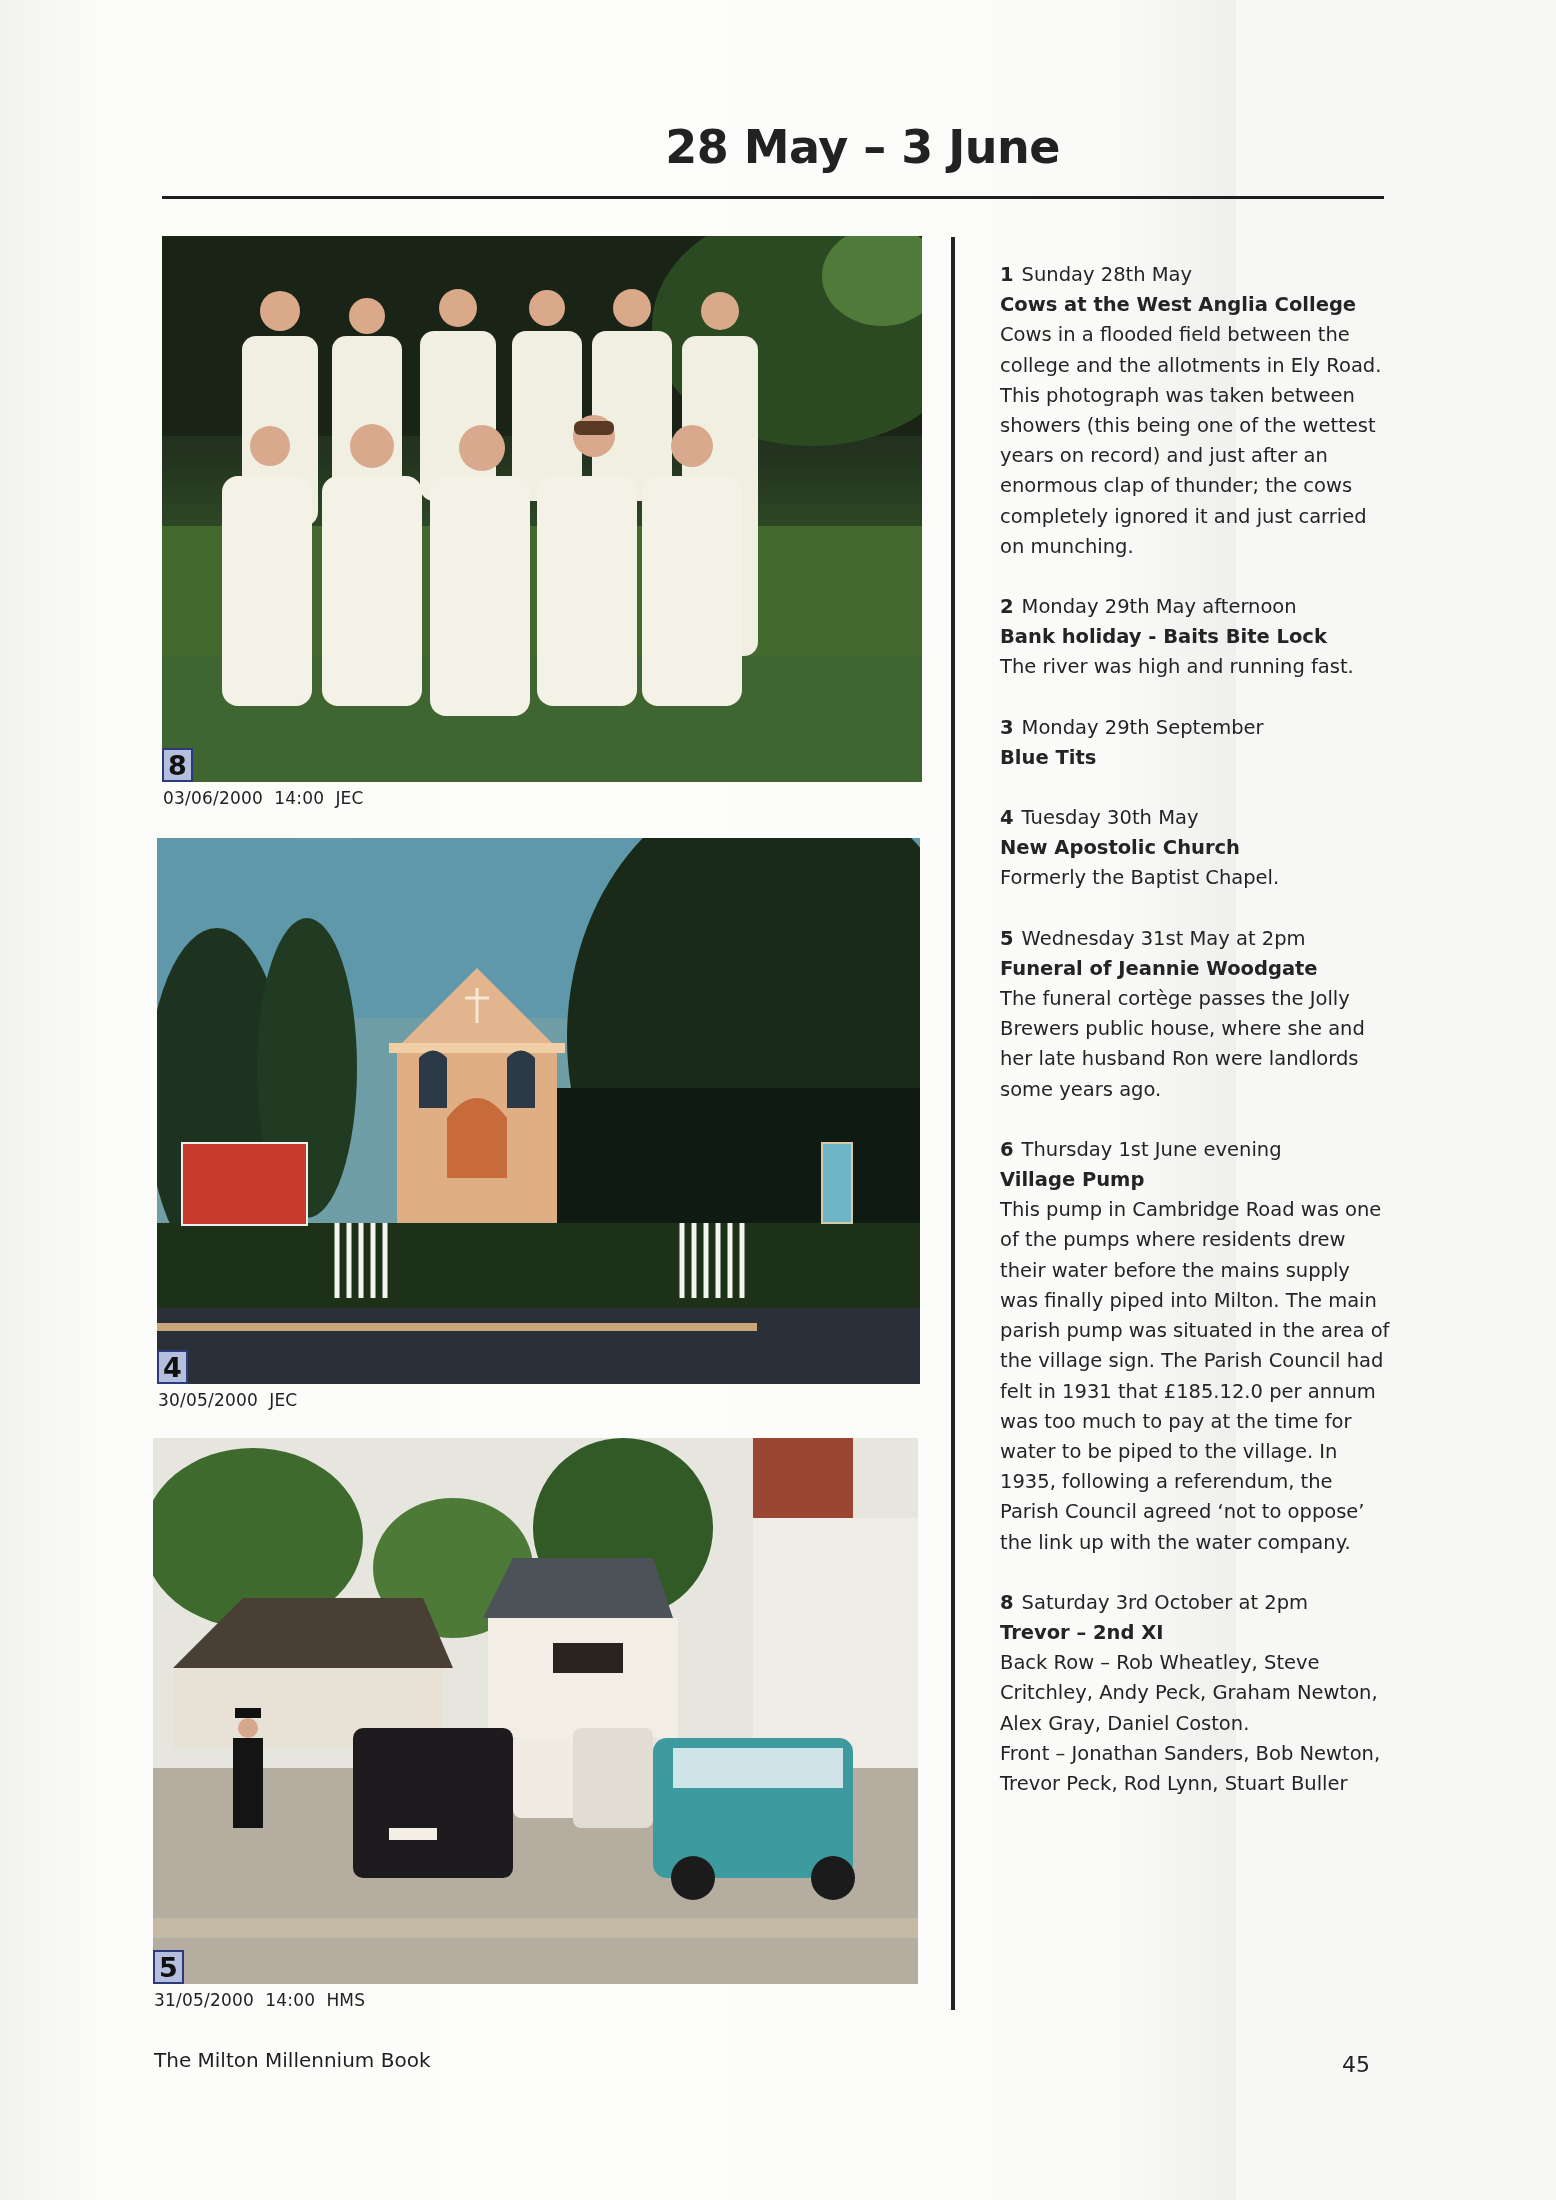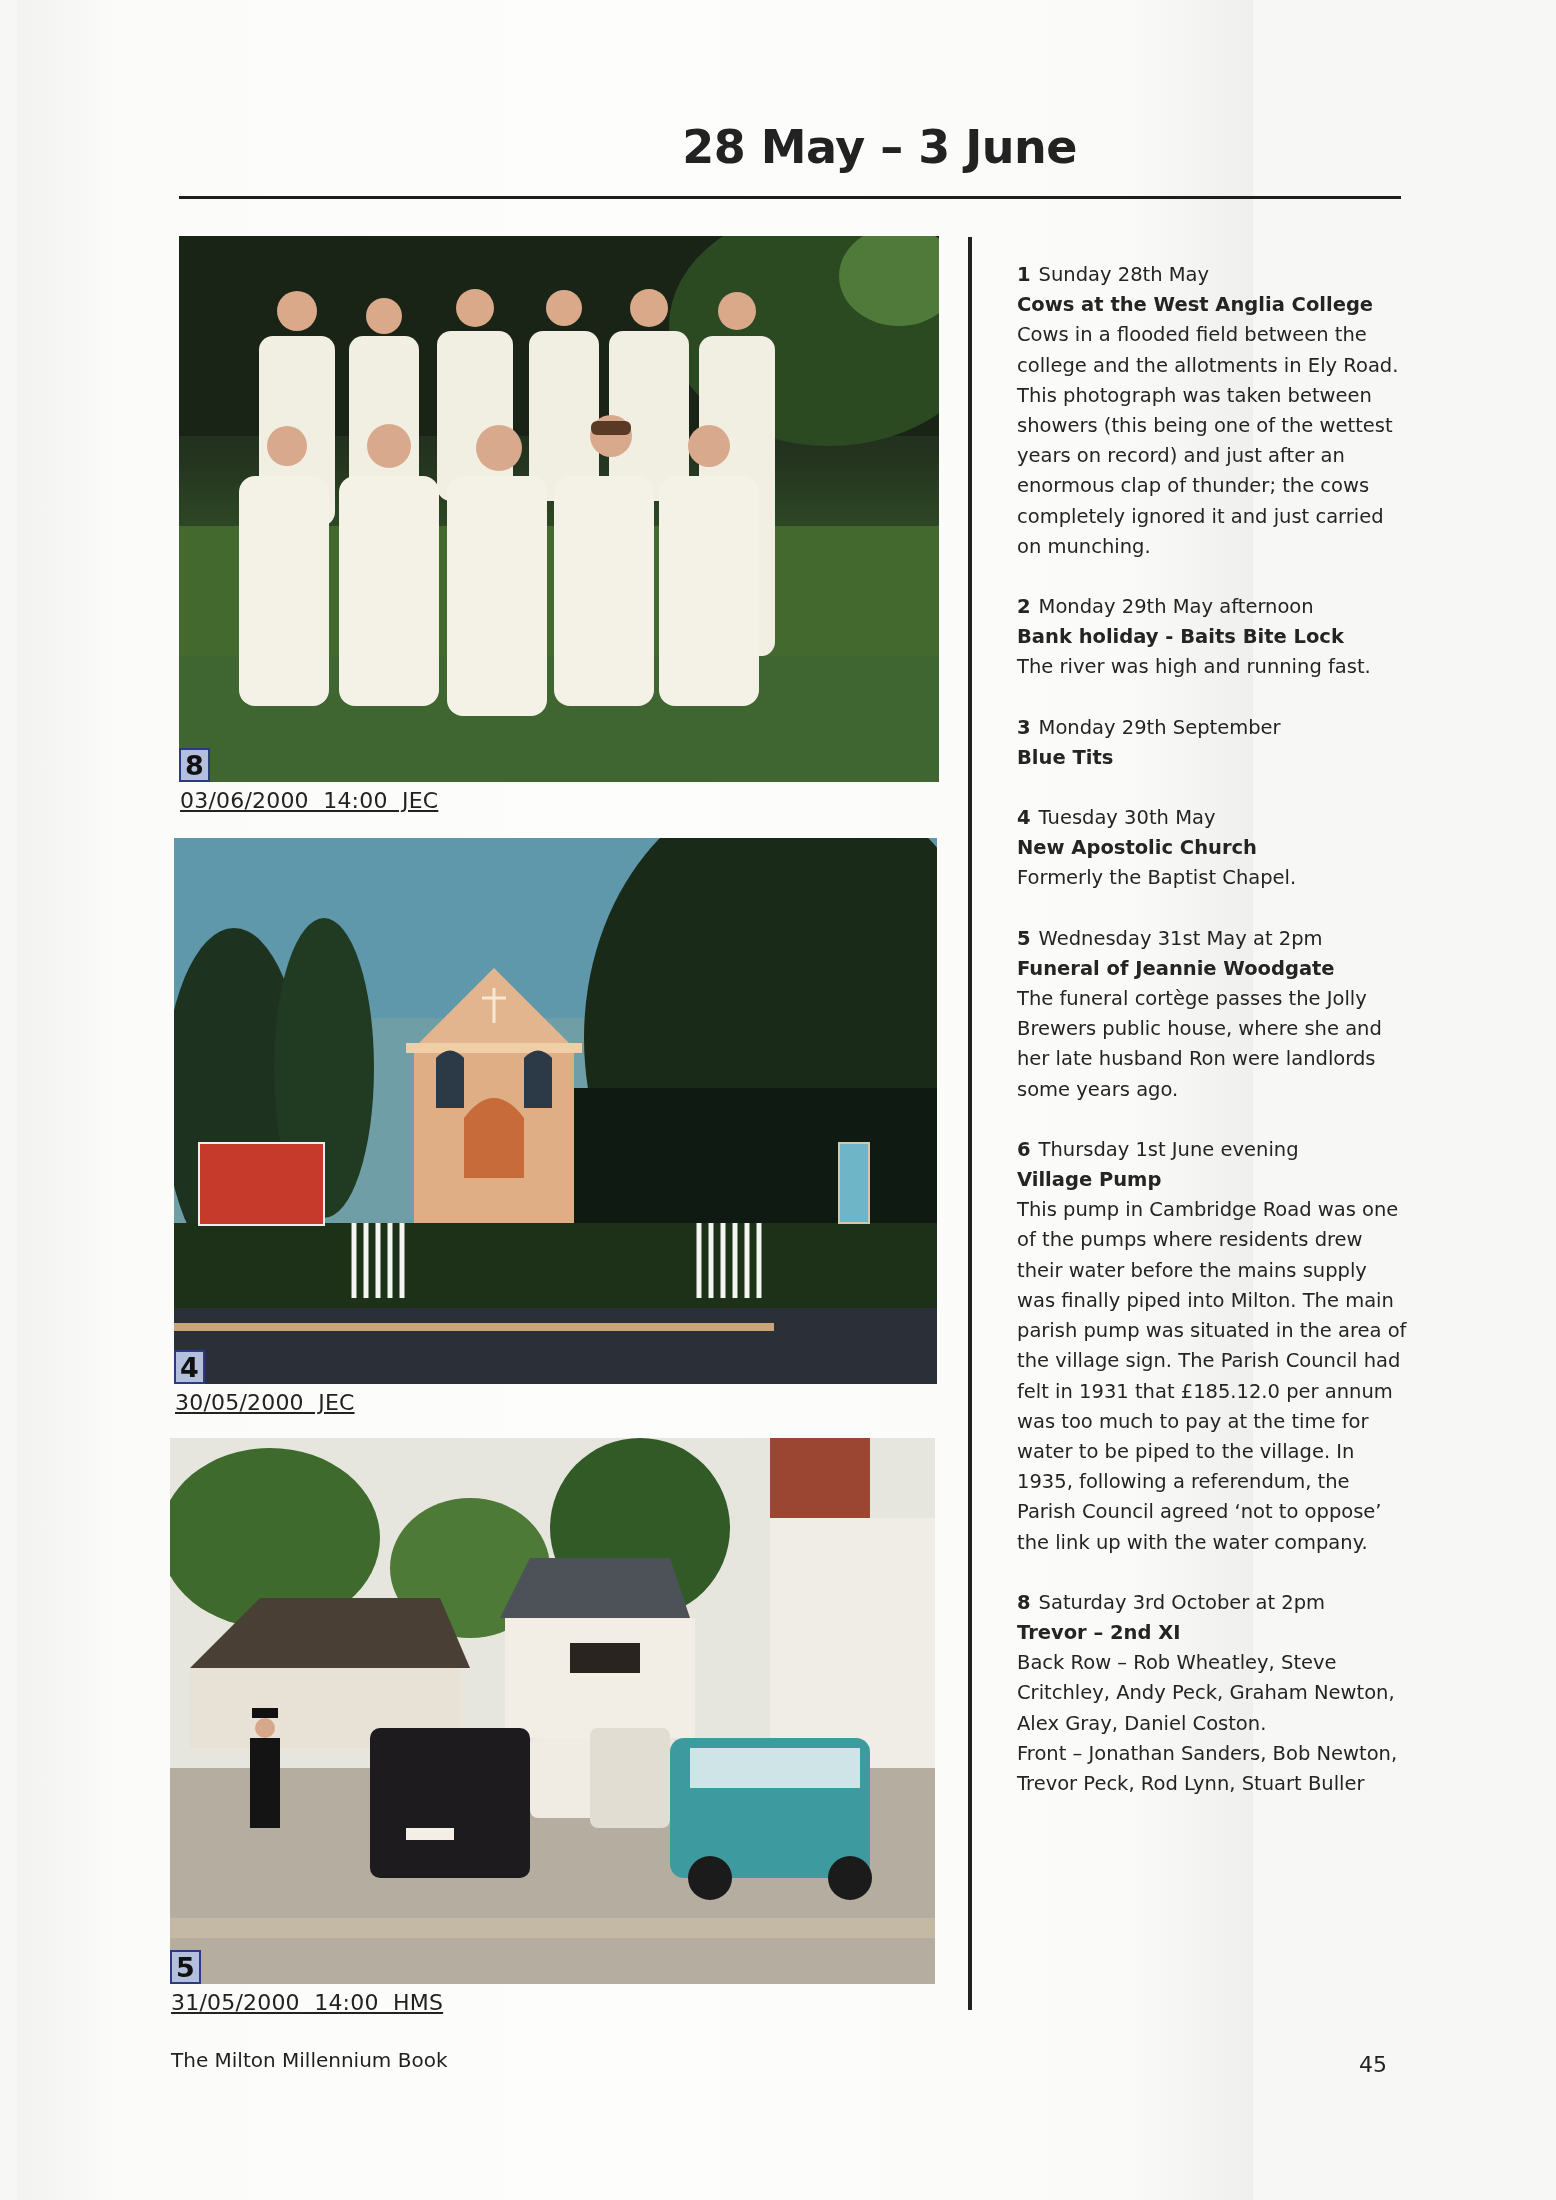--- a/index.html
+++ b/index.html
@@ -2,29 +2,29 @@
 <html><head>
   <meta charset="utf-8">
   <style>
     html, body { margin: 0; padding: 0; }
     body {
       width: 1556px; height: 2200px; position: relative; overflow: hidden;
       background: #f7f7f6;
       font-family: "DejaVu Sans", "Liberation Sans", sans-serif;
       color: #1f1f1f;
     }
-    .page { position: absolute; left: 17px; top: 0; width: 1236px; height: 2200px;
+    .page { position: absolute; left: 0; top: 0; width: 1236px; height: 2200px;
       background: linear-gradient(90deg, #f2f2f1 0%, #fbfbfa 8%, #fdfdfc 50%, #fafaf9 90%, #efefee 100%); }
     .title { position: absolute; right: 176px; top: 120px; font-size: 46px; font-weight: bold; letter-spacing: -0.5px; color: #222; }
     .rule { position: absolute; left: 162px; top: 196px; width: 1222px; height: 3px; background: #1e1e1e; }
     .vrule { position: absolute; left: 951px; top: 237px; width: 4px; height: 1773px; background: #222; }
     .photo { position: absolute; overflow: hidden; }
     .badge { position: absolute; left: 0; bottom: 0; width: 31px; height: 34px; background: #b4bfde; border: 2px solid #2c3a80;
       font-weight: bold; font-size: 27px; color: #111; display: flex; align-items: center; justify-content: center; box-sizing: border-box; }
-    .caption { position: absolute; font-size: 22px; color: #222; letter-spacing: 0.2px; white-space: pre; text-decoration: underline; }
+    .caption { position: absolute; font-size: 17px; color: #222; letter-spacing: 0.2px; white-space: pre; }
     .entries { position: absolute; left: 1000px; top: 248px; width: 390px; font-size: 19.5px; line-height: 30.2px; color: #242424; }
     .entry { margin-bottom: 30px; margin-top: 12px; }
     .entry-head .num { font-weight: bold; margin-right: 8px; }
     .entry-title { font-weight: bold; }
     .footer-title { position: absolute; left: 154px; top: 2048px; font-size: 20px; color: #1f1f1f; }
     .page-number { position: absolute; left: 1342px; top: 2052px; font-size: 22px; color: #222; }
     
     .cricket { left: 162px; top: 236px; width: 760px; height: 546px;
       background: linear-gradient(180deg, #1c2618 0%, #23331f 40%, #2f4a25 55%, #43652f 70%, #4e7536 100%); }
     .church { left: 157px; top: 838px; width: 763px; height: 546px;

